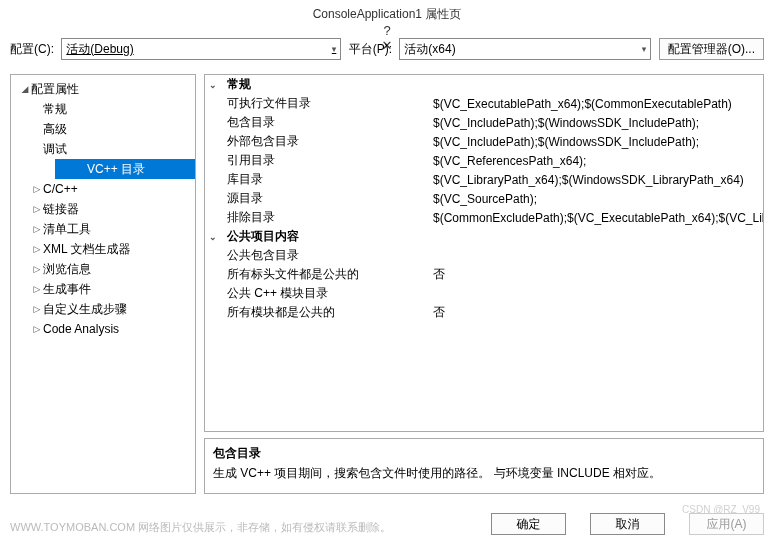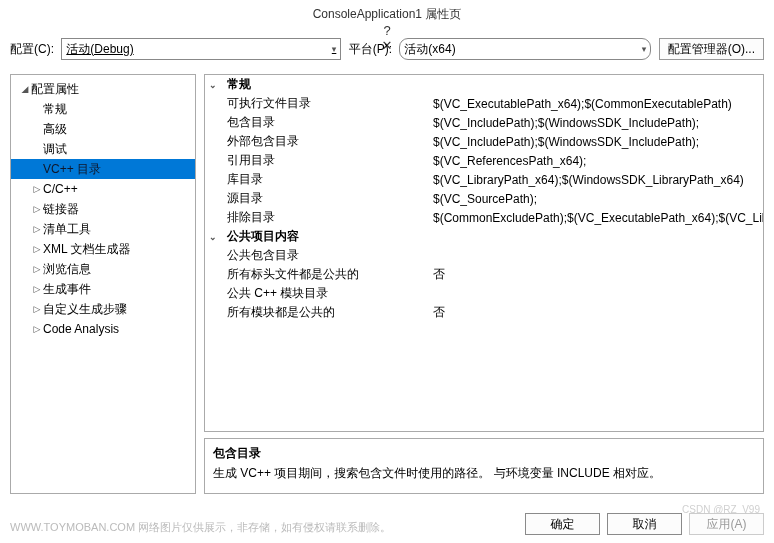--- a/index.html
+++ b/index.html
@@ -5,40 +5,40 @@
 * { box-sizing: border-box; margin: 0; padding: 0; font-family: "Microsoft YaHei", "Segoe UI", sans-serif; font-size: 12px; }
 body { background: #fff; width: 774px; height: 543px; overflow: hidden; position: relative; }
 .titlebar { display: flex; align-items: center; padding: 6px 8px; height: 30px; flex-direction: column; }
 .title { flex: 1; color: #333; }
 .titlebar .btn { width: 40px; text-align: center; color: #333; font-size: 13px; }
 .config-row { display: flex; align-items: center; padding: 8px 10px 14px 10px; gap: 6px; justify-content: space-between; }
 .config-row label { color: #000; }
 .config-row .select { border: 1px solid #888; height: 22px; padding: 2px 4px; background: #fff; display: flex; align-items: center; justify-content: space-between; }
 .config-row .select .arrow { font-size: 9px; color: #555; }
 .cfg1 { width: 280px; text-decoration: underline; }
-.cfg2 { width: 252px; border-radius: 9px; }
+.cfg2 { width: 252px; }
 .cfg-btn { border: 1px solid #999; background: #fcfcfc; height: 22px; padding: 0 8px; display: flex; align-items: center; }
 .main { display: flex; padding: 0 10px; gap: 8px; height: 420px; }
 .tree { border: 1px solid #aaa; width: 186px; overflow: auto; padding: 4px 0; }
 .tree-item { display: flex; align-items: center; height: 20px; padding-left: 8px; white-space: nowrap; cursor: default; }
 .tree-item .expander { width: 12px; font-size: 9px; color: #555; text-align: center; }
 .tree-item.l1 { padding-left: 8px; }
 .tree-item.l2 { padding-left: 32px; }
 .tree-item.l2e { padding-left: 20px; }
-.tree-item.selected { background: #0078d7; color: #0f172a; }
+.tree-item.selected { background: #0078d7; color: #ffffff; margin-left: 44px; }
 .right { flex: 1; display: flex; flex-direction: column; gap: 6px; min-width: 0; }
 .grid { border: 1px solid #aaa; flex: 1; overflow: auto; }
 .grid-row { display: flex; align-items: center; height: 19px; padding-left: 4px; white-space: nowrap; }
 .grid-row.section { font-weight: bold; }
 .grid-row .expander { width: 14px; font-size: 9px; color: #555; }
 .grid-row .label { width: 210px; padding-left: 4px; }
 .grid-row .value { flex: 1; overflow: hidden; text-overflow: clip; }
 .desc { border: 1px solid #aaa; height: 56px; padding: 6px 8px; }
 .desc-title { font-weight: bold; margin-bottom: 3px; }
-.footer { position: absolute; bottom: 8px; right: 10px; display: flex; gap: 7px; }
+.footer { position: absolute; bottom: 8px; right: 10px; display: flex; gap: 24px; }
 .footer button { border: 1px solid #8a8a8a; background: #fcfcfc; width: 75px; height: 22px; }
 .footer .disabled { color: #9a9a9a; border-color: #ccc; }
 .watermark { position: absolute; bottom: 8px; left: 10px; color: #bbb; font-size: 11px; }
 .watermark2 { position: absolute; bottom: 28px; right: 14px; color: #d0d0d0; font-size: 10px; pointer-events:none;}
 </style>
 </head>
 <body>
 
 <div class="titlebar">
   <div class="title">ConsoleApplication1 属性页</div>

